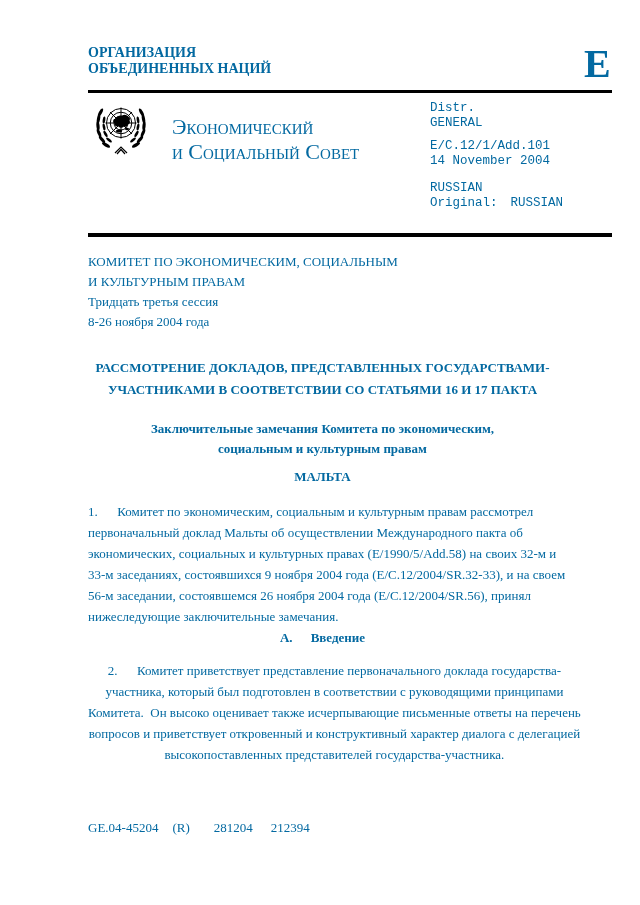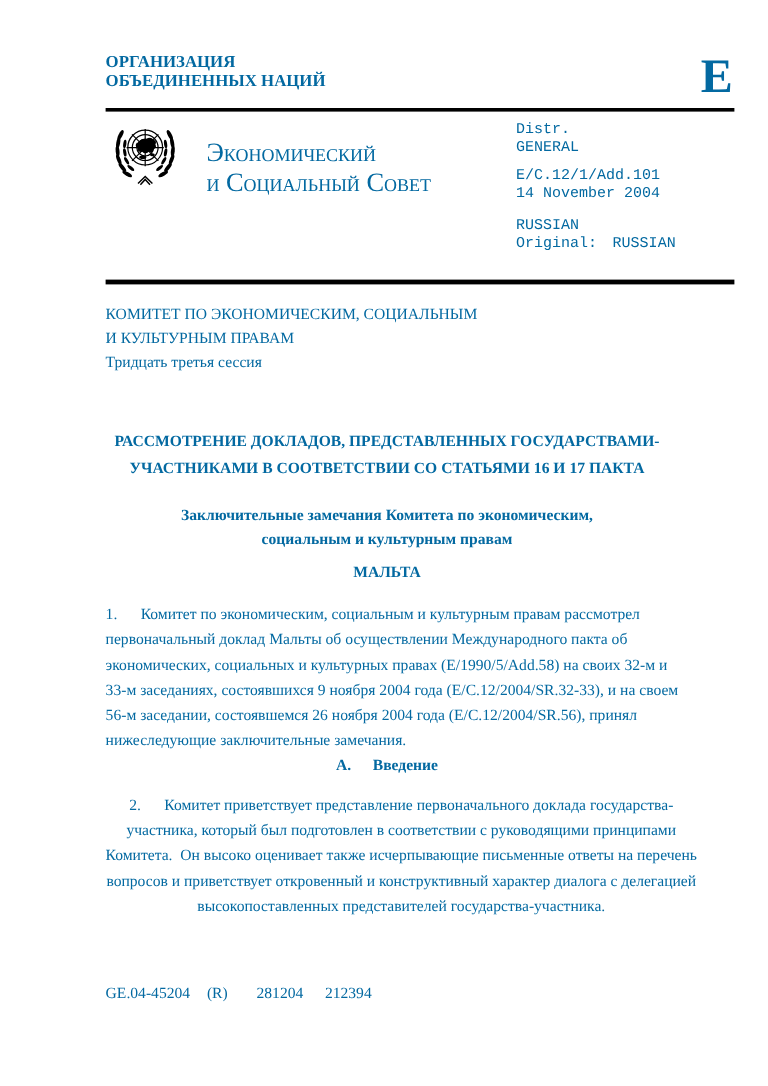--- a/index.html
+++ b/index.html
@@ -156,20 +156,21 @@
       </div>
     </div>
   </div>
 
   <div class="rule-bottom"></div>
 
   <div class="committee-block">
     <div class="pre">КОМИТЕТ ПО ЭКОНОМИЧЕСКИМ, СОЦИАЛЬНЫМ
 И КУЛЬТУРНЫМ ПРАВАМ</div>
     <div>Тридцать третья сессия</div>
+    <div>8-26 ноября 2004 года</div>
   </div>
 
   <div class="doc-title pre">РАССМОТРЕНИЕ ДОКЛАДОВ, ПРЕДСТАВЛЕННЫХ ГОСУДАРСТВАМИ-
 УЧАСТНИКАМИ В СООТВЕТСТВИИ СО СТАТЬЯМИ 16 И 17 ПАКТА</div>
 
   <div class="doc-subtitle pre">Заключительные замечания Комитета по экономическим,
 социальным и культурным правам</div>
 
   <div class="country-title">МАЛЬТА</div>
 

